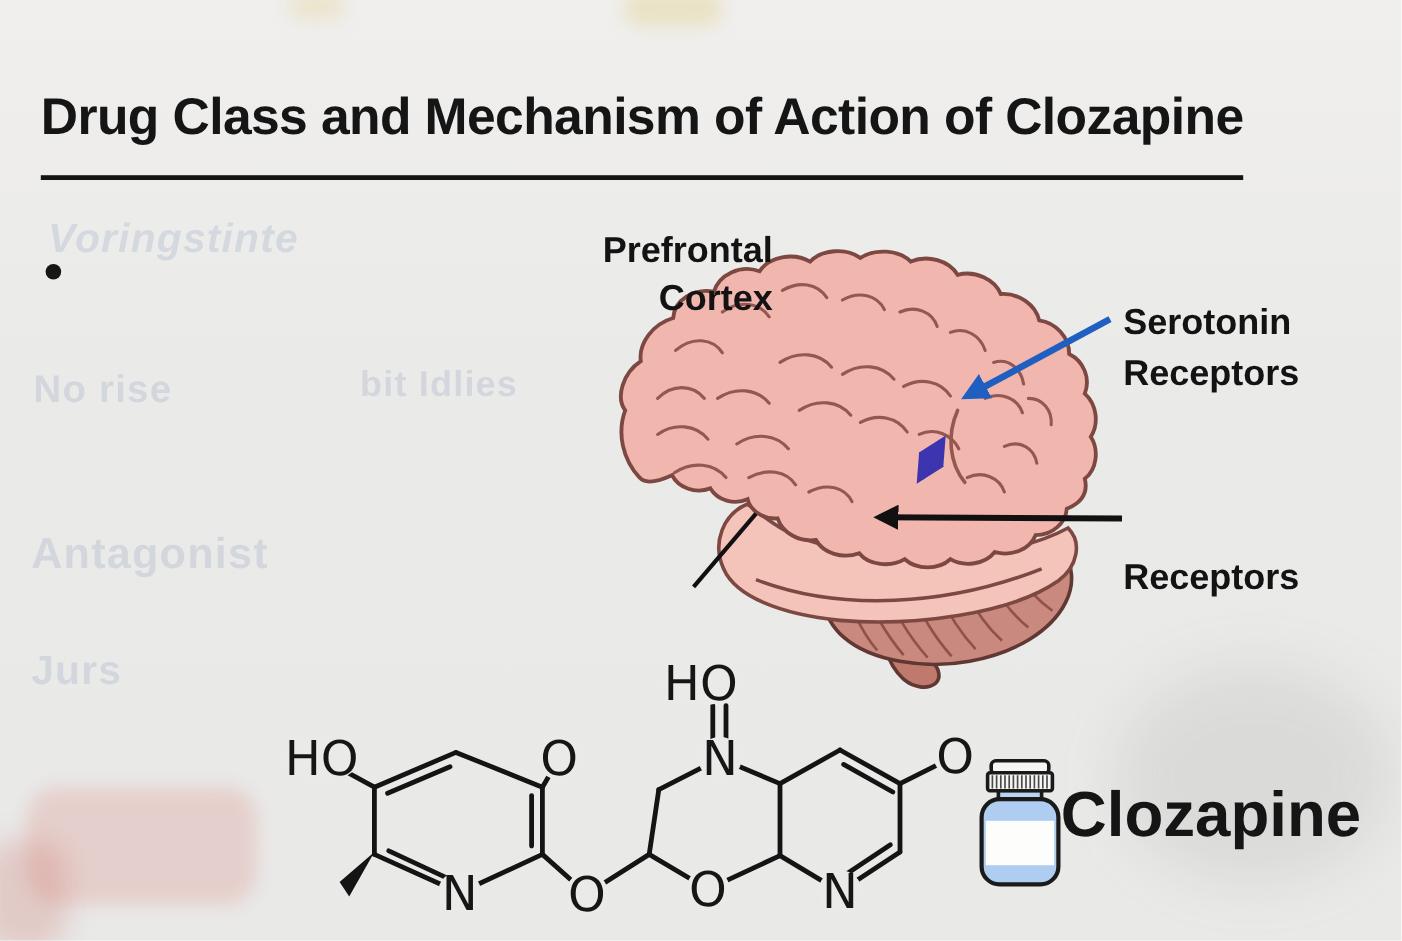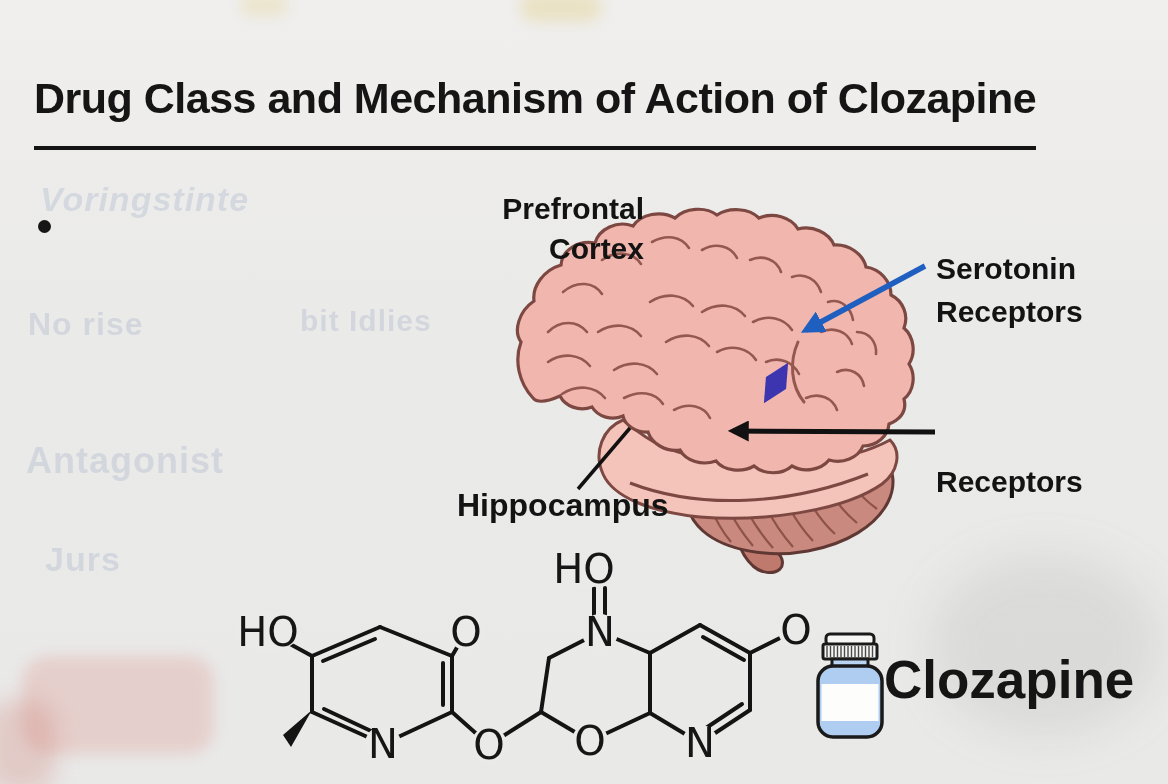--- a/index.html
+++ b/index.html
@@ -42,21 +42,21 @@
   <div>
     <div class="blob" style="left:22px;top:656px;width:192px;height:98px;background:rgba(221,148,138,.30);"></div>
     <div class="blob" style="left:-14px;top:700px;width:70px;height:92px;background:rgba(205,110,100,.25);filter:blur(11px);"></div>
     <div class="blob" style="left:520px;top:-8px;width:82px;height:30px;background:rgba(224,204,120,.35);"></div>
     <div class="blob" style="left:240px;top:-6px;width:48px;height:22px;background:rgba(224,204,130,.30);"></div>
     <div class="blob" style="left:930px;top:555px;width:230px;height:180px;background:rgba(140,140,138,.16);filter:blur(22px);border-radius:50%;"></div>
     <span class="abs ghost" style="left:40px;top:180px;font-size:34px;font-style:italic;">Voringstinte</span>
     <span class="abs ghost" style="left:28px;top:306px;font-size:32px;">No rise</span>
     <span class="abs ghost" style="left:300px;top:304px;font-size:30px;">bit Idlies</span>
     <span class="abs ghost" style="left:26px;top:440px;font-size:36px;">Antagonist</span>
-    <span class="abs ghost" style="left:26px;top:540px;font-size:34px;margin-left:19px;">Jurs</span>
+    <span class="abs ghost" style="left:26px;top:540px;font-size:34px;">Jurs</span>
   </div>
 
   <div id="title" class="abs">Drug Class and Mechanism of Action of Clozapine</div>
 
   <div id="bullets" class="abs">
     <div class="b-item">
       <div class="b-dot"></div>
     </div>
   </div>
 
@@ -131,21 +131,20 @@
     <line x1="578" y1="489" x2="630" y2="428" stroke="#111111" stroke-width="3.5"></line>
     <line x1="925" y1="266" x2="806" y2="330" stroke="#1e5fc0" stroke-width="5.5" marker-end="url(#ah-blue)"></line>
     <line x1="785" y1="368" x2="767" y2="398" stroke="#3d35b0" stroke-width="6" marker-start="url(#ah-ind-r)" marker-end="url(#ah-ind)"></line>
     <line x1="935" y1="432" x2="733" y2="431" stroke="#111111" stroke-width="5" marker-end="url(#ah-blk)"></line>
   </svg>
 
   <div id="lbl-prefrontal" class="abs dlabel">
     <span>Prefrontal</span><br>
     <span>Cortex</span>
   </div>
-  <div id="lbl-hippocampus" class="abs dlabel">Hippocampus</div>
   <div id="lbl-serotonin" class="abs dlabel">
     <span>Serotonin</span><br>
     <span>Receptors</span>
   </div>
   <div id="lbl-dopamine" class="abs dlabel">
     <br>
     <span>Receptors</span>
   </div>
 
   <svg style="left:230px;top:545px;" width="600" height="235" viewBox="230 545 600 235">

